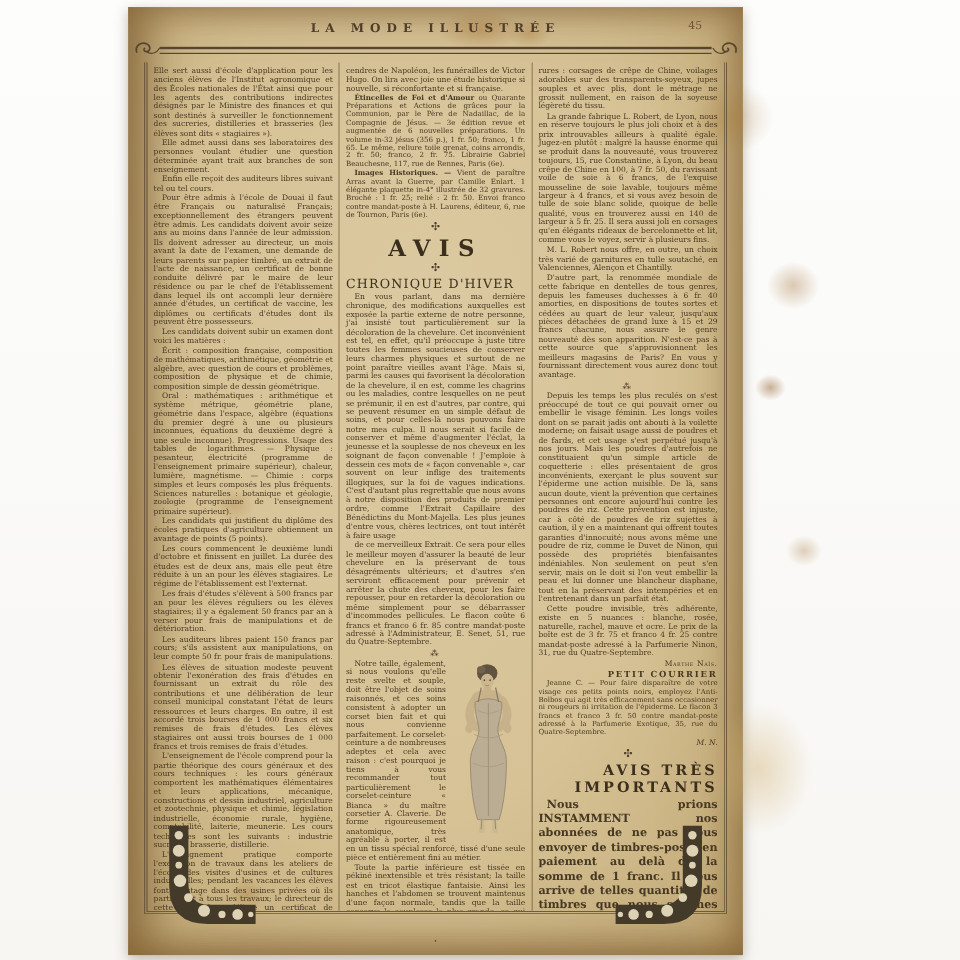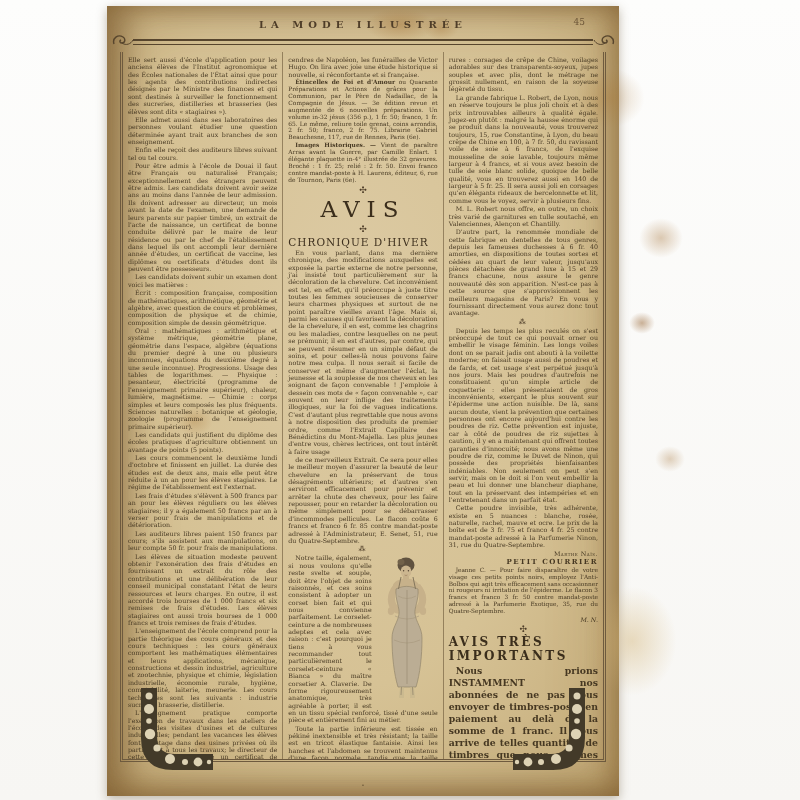--- a/index.html
+++ b/index.html
@@ -23,27 +23,27 @@
     border-left:3px double #6e5a3e;border-right:3px double #6e5a3e;border-bottom:3px double #6e5a3e;
     display:flex;}
   .col{flex:1 1 0;min-width:0;padding:4px 5px 6px;overflow:hidden;text-align:justify;font-size:6.3px;line-height:1.17;color:#463822;}
   .col + .col{border-left:1px solid rgba(95,75,45,.55);}
   .col p{margin:0 0 1px;text-indent:7px;}
   p.noindent{text-indent:0;}
   .sig{text-align:right;text-indent:0;font-style:italic;margin:1px 0 2px;}
   .sig-caps{text-align:right;text-indent:0;font-variant:small-caps;letter-spacing:.5px;}
   .fleuron{text-align:center;font-size:9px;margin:3px 0;color:#4e3d28;text-indent:0 !important;}
   .asterism{text-align:center;font-size:7px;margin:2px 0;letter-spacing:2px;text-indent:0 !important;color:#4e3d28;}
-  .h-avis{text-align:center;font-size:23px;font-weight:normal;letter-spacing:7px;margin:4px 0 5px;color:#3b2e1c;text-indent:0 !important;}
+  .h-avis{text-align:center;font-size:19px;font-weight:bold;letter-spacing:7px;margin:4px 0 5px;color:#3b2e1c;text-indent:0 !important;}
   .avis-p{font-size:8.2px;font-weight:bold;line-height:1.32;margin-bottom:2px !important;}
   .h-chronique{font-size:10.5px;letter-spacing:1px;margin:4px 0 3px;color:#3e301e;text-indent:0 !important;}
   .h-livres{text-align:center;font-size:12px;font-weight:bold;letter-spacing:3.5px;margin:6px 0 4px;color:#3b2e1c;text-indent:0 !important;}
   .notice{font-size:5.9px;}
   .lead{font-weight:bold;}
-  .h-avis-imp{text-align:left;font-size:12px;font-weight:bold;letter-spacing:2.5px;margin:5px 0 4px;color:#3b2e1c;text-indent:0 !important;}
+  .h-avis-imp{text-align:right;font-size:12px;font-weight:bold;letter-spacing:2.5px;margin:5px 0 4px;color:#3b2e1c;text-indent:0 !important;}
   .avis-imp-p{font-size:9.3px;font-weight:bold;line-height:1.3;margin-bottom:3px !important;}
   .h-petit{text-align:right;font-size:7px;font-weight:bold;letter-spacing:1.5px;margin:2px 0 1px;text-indent:0 !important;}
   .fine{font-size:5.8px;}
   .corner{position:absolute;bottom:14px;width:86px;height:94px;}
   .corner.c-left{left:22px;}
   .corner.c-right{right:22px;transform:scaleX(-1);}
   .corset-fig{float:right;width:62px;height:150px;margin:2px 0 2px 4px;}
   .footer-dot{position:absolute;bottom:8px;left:50%;transform:translateX(-50%);font-size:5px;color:#5d4a30;}
 </style>
 </head>

